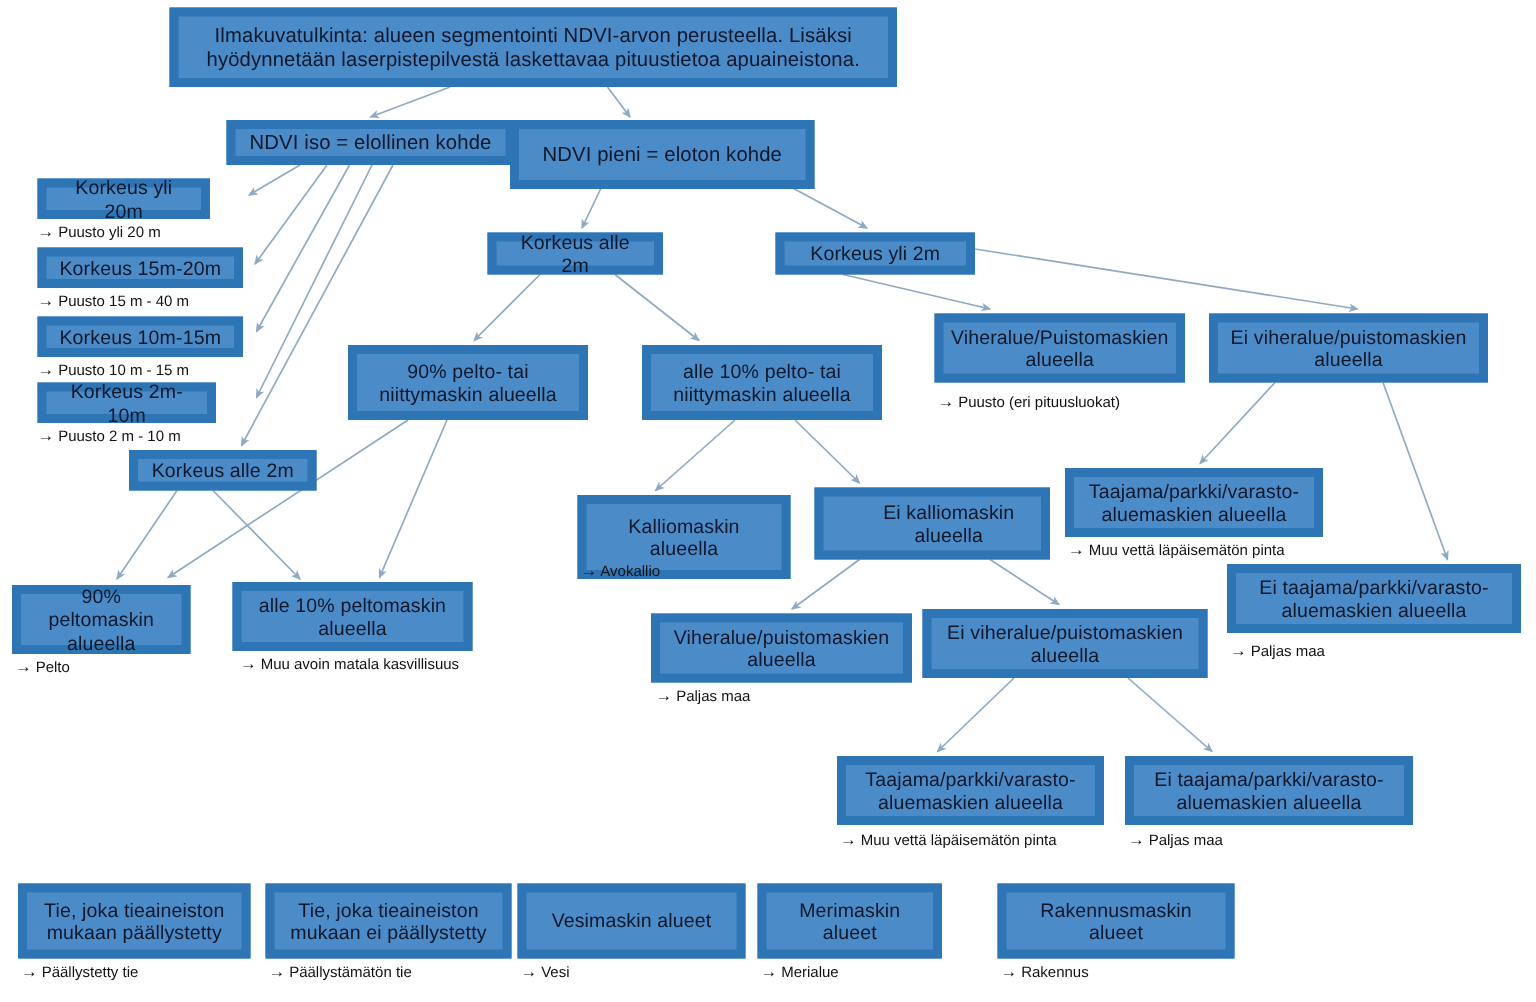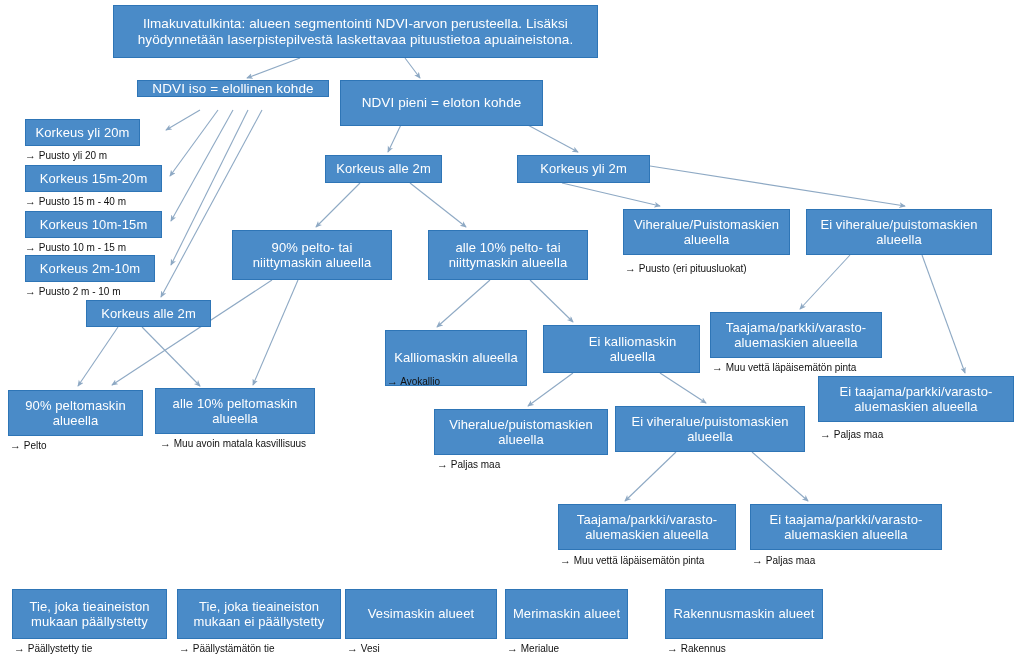--- a/index.html
+++ b/index.html
@@ -18,22 +18,22 @@
   svg.edges{
     position:absolute;
     left:0;top:0;
     width:1024px;height:668px;
     pointer-events:none;
   }
   .node{
     position:absolute;
     box-sizing:border-box;
     background:#4a8bc8;
-    border:1px solid #eab308;
-    color:#ffffff;
+    border:6px solid #eab308;
+    color:#0f172a;
     display:flex;
     align-items:center;
     justify-content:center;
     text-align:center;
     line-height:1.18;
     padding:2px 6px;
     letter-spacing:0.1px;
   }
   .note{
     position:absolute;
@@ -79,34 +79,34 @@
         <line x1="752" y1="452" x2="808" y2="501" stroke="#8ea9c4" stroke-width="1.1" marker-end="url(#arrowhead)"></line>
         <line x1="118" y1="327" x2="78" y2="386" stroke="#8ea9c4" stroke-width="1.1" marker-end="url(#arrowhead)"></line>
         <line x1="142" y1="327" x2="200" y2="386" stroke="#8ea9c4" stroke-width="1.1" marker-end="url(#arrowhead)"></line>
         <line x1="272" y1="280" x2="112" y2="385" stroke="#8ea9c4" stroke-width="1.1" marker-end="url(#arrowhead)"></line>
         <line x1="298" y1="280" x2="253" y2="385" stroke="#8ea9c4" stroke-width="1.1" marker-end="url(#arrowhead)"></line>
       </g>
   </svg>
 
   <div id="node-layer">
       <div class="node" style="left: 113px; top: 5px; width: 485px; height: 53px; font-size: 13.5px; background: rgb(74, 139, 200); border-color: rgb(46, 117, 182);">Ilmakuvatulkinta: alueen segmentointi NDVI-arvon perusteella. Lisäksi hyödynnetään laserpistepilvestä laskettavaa pituustietoa apuaineistona.</div>
-      <div class="node" style="left: 137px; top: 80px; width: 192px; height: 17px; font-size: 13.5px; background: rgb(74, 139, 200); border-color: rgb(46, 117, 182);">NDVI iso = elollinen kohde</div>
+      <div class="node" style="left: 151px; top: 80px; width: 192px; height: 30px; font-size: 13.5px; background: rgb(74, 139, 200); border-color: rgb(46, 117, 182);">NDVI iso = elollinen kohde</div>
       <div class="node" style="left: 340px; top: 80px; width: 203px; height: 46px; font-size: 13.5px; background: rgb(74, 139, 200); border-color: rgb(46, 117, 182);">NDVI pieni = eloton kohde</div>
       <div class="node" style="left: 25px; top: 119px; width: 115px; height: 27px; font-size: 13px; background: rgb(74, 139, 200); border-color: rgb(46, 117, 182);">Korkeus yli 20m</div>
       <div class="node" style="left: 25px; top: 165px; width: 137px; height: 27px; font-size: 13px; background: rgb(74, 139, 200); border-color: rgb(46, 117, 182);">Korkeus 15m-20m</div>
       <div class="node" style="left: 25px; top: 211px; width: 137px; height: 27px; font-size: 13px; background: rgb(74, 139, 200); border-color: rgb(46, 117, 182);">Korkeus 10m-15m</div>
-      <div class="node" style="left: 25px; top: 255px; width: 130px; height: 27px; font-size: 13px; background: rgb(74, 139, 200); border-color: rgb(46, 117, 182);">Korkeus 2m-10m</div>
+      <div class="node" style="left: 25px; top: 255px; width: 119px; height: 27px; font-size: 13px; background: rgb(74, 139, 200); border-color: rgb(46, 117, 182);">Korkeus 2m-10m</div>
       <div class="node" style="left: 86px; top: 300px; width: 125px; height: 27px; font-size: 13px; background: rgb(74, 139, 200); border-color: rgb(46, 117, 182);">Korkeus alle 2m</div>
       <div class="node" style="left: 325px; top: 155px; width: 117px; height: 28px; font-size: 13px; background: rgb(74, 139, 200); border-color: rgb(46, 117, 182);">Korkeus alle 2m</div>
       <div class="node" style="left: 517px; top: 155px; width: 133px; height: 28px; font-size: 13px; background: rgb(74, 139, 200); border-color: rgb(46, 117, 182);">Korkeus yli 2m</div>
       <div class="node" style="left: 232px; top: 230px; width: 160px; height: 50px; font-size: 13px; background: rgb(74, 139, 200); border-color: rgb(46, 117, 182);">90% pelto- tai niittymaskin alueella</div>
       <div class="node" style="left: 428px; top: 230px; width: 160px; height: 50px; font-size: 13px; background: rgb(74, 139, 200); border-color: rgb(46, 117, 182);">alle 10% pelto- tai niittymaskin alueella</div>
       <div class="node" style="left: 623px; top: 209px; width: 167px; height: 46px; font-size: 13px; background: rgb(74, 139, 200); border-color: rgb(46, 117, 182);">Viheralue/Puistomaskien alueella</div>
       <div class="node" style="left: 806px; top: 209px; width: 186px; height: 46px; font-size: 13px; background: rgb(74, 139, 200); border-color: rgb(46, 117, 182);">Ei viheralue/puistomaskien alueella</div>
-      <div class="node" style="left: 8px; top: 390px; width: 135px; height: 46px; font-size: 13px; background: rgb(74, 139, 200); border-color: rgb(46, 117, 182);">90% peltomaskin alueella</div>
+      <div class="node" style="left: 8px; top: 390px; width: 119px; height: 46px; font-size: 13px; background: rgb(74, 139, 200); border-color: rgb(46, 117, 182);">90% peltomaskin alueella</div>
       <div class="node" style="left: 155px; top: 388px; width: 160px; height: 46px; font-size: 13px; background: rgb(74, 139, 200); border-color: rgb(46, 117, 182);">alle 10% peltomaskin alueella</div>
       <div class="node" style="left: 385px; top: 330px; width: 142px; height: 56px; font-size: 13px; background: rgb(74, 139, 200); border-color: rgb(46, 117, 182);">Kalliomaskin alueella</div>
       <div class="node" style="left: 543px; top: 325px; width: 157px; height: 48px; font-size: 13px; background: rgb(74, 139, 200); border-color: rgb(46, 117, 182); padding-left: 28px;">Ei kalliomaskin alueella</div>
       <div class="node" style="left: 710px; top: 312px; width: 172px; height: 46px; font-size: 13px; background: rgb(74, 139, 200); border-color: rgb(46, 117, 182);">Taajama/parkki/varasto-aluemaskien alueella</div>
       <div class="node" style="left: 818px; top: 376px; width: 196px; height: 46px; font-size: 13px; background: rgb(74, 139, 200); border-color: rgb(46, 117, 182);">Ei taajama/parkki/varasto-aluemaskien alueella</div>
       <div class="node" style="left: 434px; top: 409px; width: 174px; height: 46px; font-size: 13px; background: rgb(74, 139, 200); border-color: rgb(46, 117, 182);">Viheralue/puistomaskien alueella</div>
       <div class="node" style="left: 615px; top: 406px; width: 190px; height: 46px; font-size: 13px; background: rgb(74, 139, 200); border-color: rgb(46, 117, 182);">Ei viheralue/puistomaskien alueella</div>
       <div class="node" style="left: 558px; top: 504px; width: 178px; height: 46px; font-size: 13px; background: rgb(74, 139, 200); border-color: rgb(46, 117, 182);">Taajama/parkki/varasto-aluemaskien alueella</div>
       <div class="node" style="left: 750px; top: 504px; width: 192px; height: 46px; font-size: 13px; background: rgb(74, 139, 200); border-color: rgb(46, 117, 182);">Ei taajama/parkki/varasto-aluemaskien alueella</div>
       <div class="node" style="left: 12px; top: 589px; width: 155px; height: 50px; font-size: 13px; background: rgb(74, 139, 200); border-color: rgb(46, 117, 182);">Tie, joka tieaineiston mukaan päällystetty</div>

